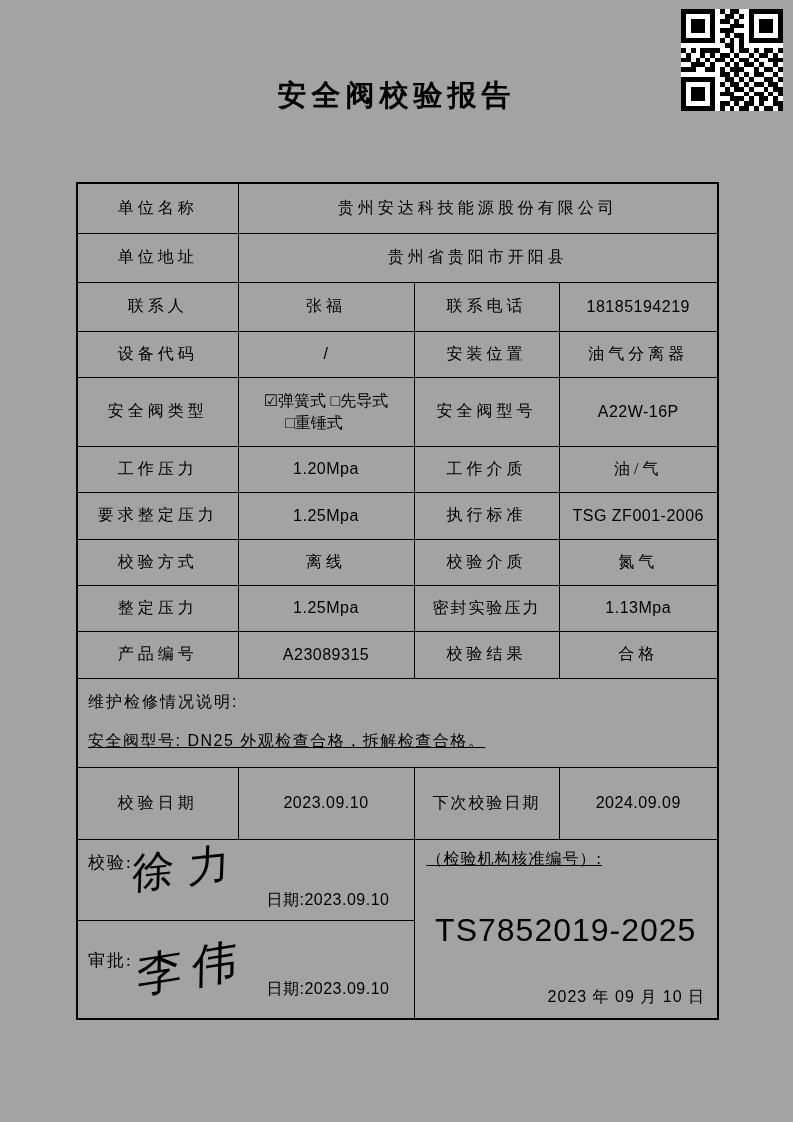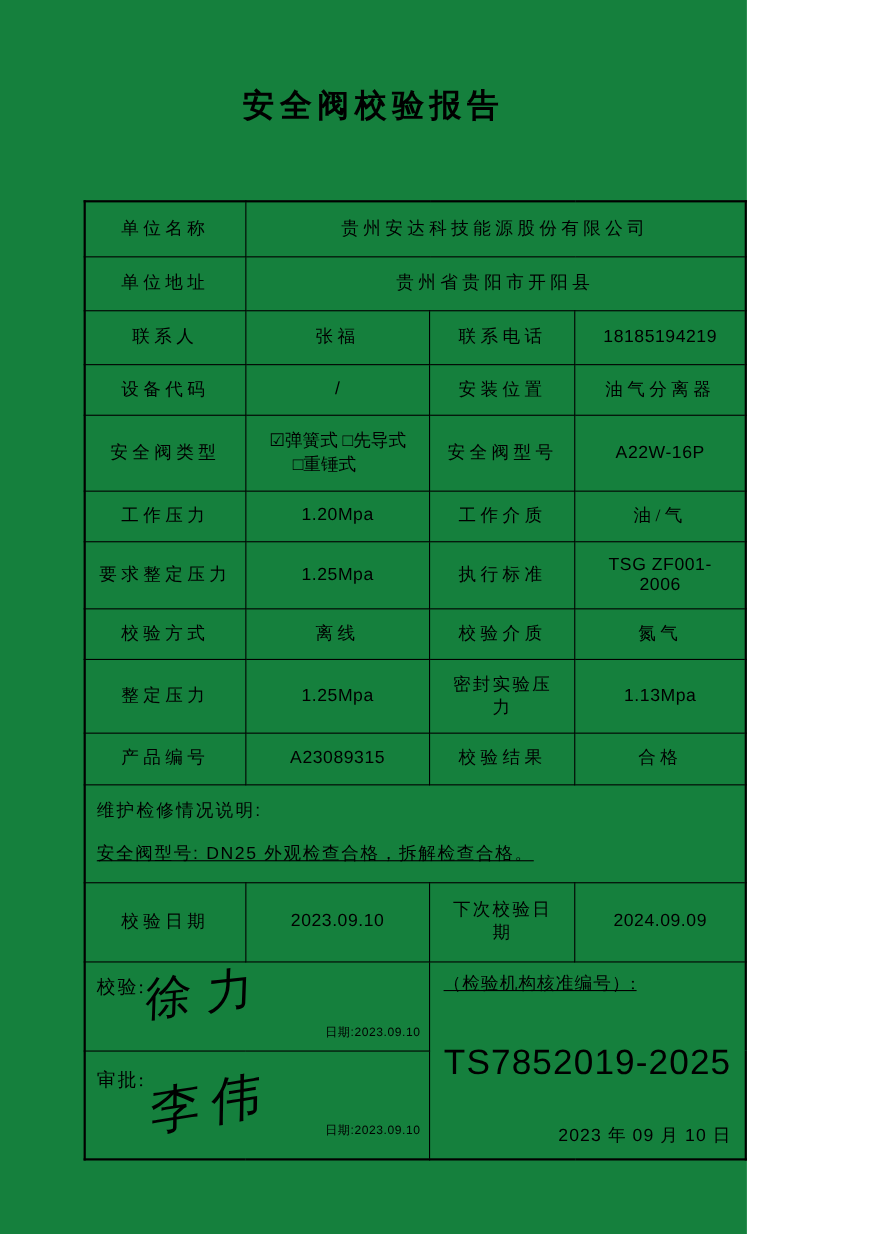--- a/index.html
+++ b/index.html
@@ -1,20 +1,20 @@
 <!DOCTYPE html>
 <html><head>
 <meta charset="utf-8">
 <style>
   html, body { margin:0; padding:0; }
   body {
     width:793px; height:1122px; background:#ffffff; color:#000;
     font-family:"Liberation Sans", sans-serif;
   }
-  .page { position:relative; width:679px; height:1122px; background:#15803d; overflow:hidden; }
+  .page { position:relative; width:793px; height:1122px; background:#a3a3a3; overflow:hidden; }
 
   .title {
     position:absolute; top:76px; left:0; width:100%;
     text-align:center; font-size:29px; font-weight:bold; letter-spacing:5px;
     font-family:"Liberation Serif", serif;
   }
   .report-no { position:absolute; top:147px; left:430px; font-size:17px; letter-spacing:1px; white-space:nowrap; }
   .report-no .num { margin-left:6px; letter-spacing:0.5px; }
 
   .qr-code { position:absolute; top:9px; left:681px; width:102px; height:102px; display:grid; background:#fff; }
@@ -40,21 +40,21 @@
   .note-cell .note-line2 { margin:18px 0 0 0; letter-spacing:1.5px;text-decoration:underline; }
 
   .sig-cell { position:relative; text-align:left !important; }
   .sig-label { position:absolute; left:10px; top:11px; font-size:17px; letter-spacing:2px; font-family:"Liberation Serif", serif; }
   .sig-name {
     position:absolute; white-space:nowrap; font-weight:400;
     font-family:"DejaVu Serif", serif;
   }
   .sig-name-1 { left:54px; top:0px; font-size:42px; letter-spacing:14px; transform:rotate(-6deg) skewX(-8deg); }
   .sig-name-2 { left:58px; top:16px; font-size:46px; letter-spacing:10px; transform:rotate(-9deg) skewX(-10deg); }
-  .sig-date { position:absolute; right:8px; bottom:9px; font-size:11px; letter-spacing:0.5px; }
+  .sig-date { position:absolute; right:24px; bottom:9px; font-size:16px; letter-spacing:0.5px; }
 
   .org-cell { position:relative; text-align:left !important; }
   .org-title { position:absolute; left:12px; top:9px; font-size:16px; letter-spacing:1px; font-family:"Liberation Serif", serif;text-decoration:underline; }
   .org-number { position:absolute; left:0; right:0; top:72px; text-align:center; font-size:32px; font-weight:normal; letter-spacing:1px; }
   .org-date { position:absolute; right:12px; bottom:10px; font-size:16px; letter-spacing:1px; }
 </style>
 </head>
 <body>
 
 <div class="page">
@@ -606,21 +606,21 @@
       </td>
       <td colspan="2" rowspan="2" class="org-cell">
         <span class="org-title">（检验机构核准编号）:</span>
         <span class="org-number">TS7852019-2025</span>
         <span class="org-date">2023 年 09 月 10 日</span>
       </td>
     </tr>
 
     <tr style="height:99px">
       <td colspan="2" class="sig-cell">
-        <span class="sig-label" style="top:14px">审批:</span>
+        <span class="sig-label" style="top:28px">审批:</span>
         <span class="sig-name sig-name-2">李伟</span>
         <span class="sig-date" style="bottom:18px">日期:2023.09.10</span>
       </td>
     </tr>
   </tbody>
     </table>
 
 </div>
 
 </body></html>

